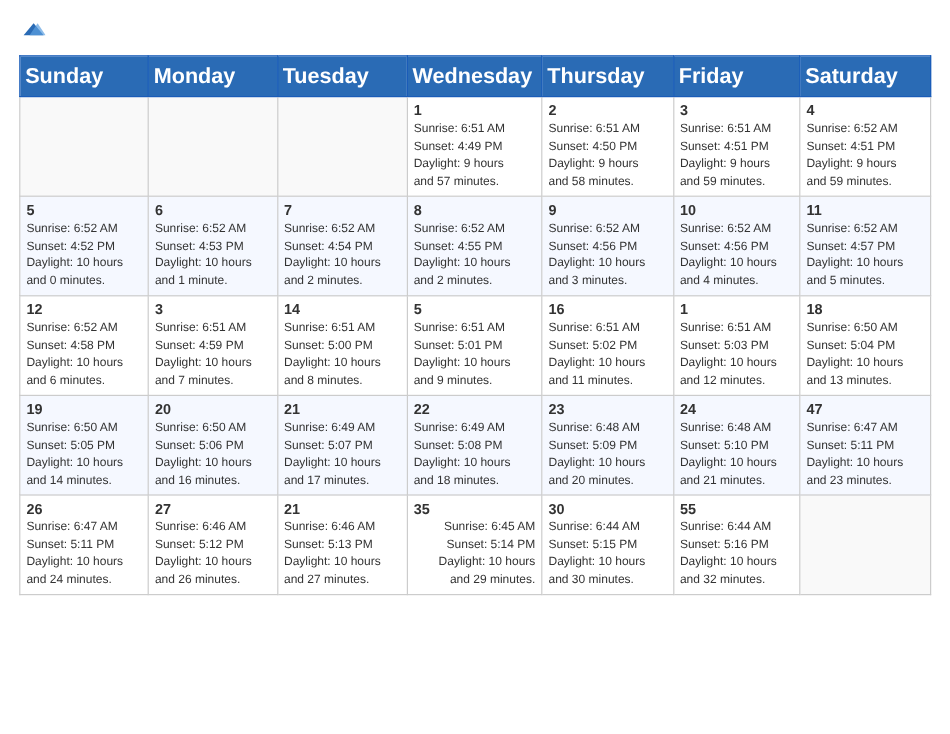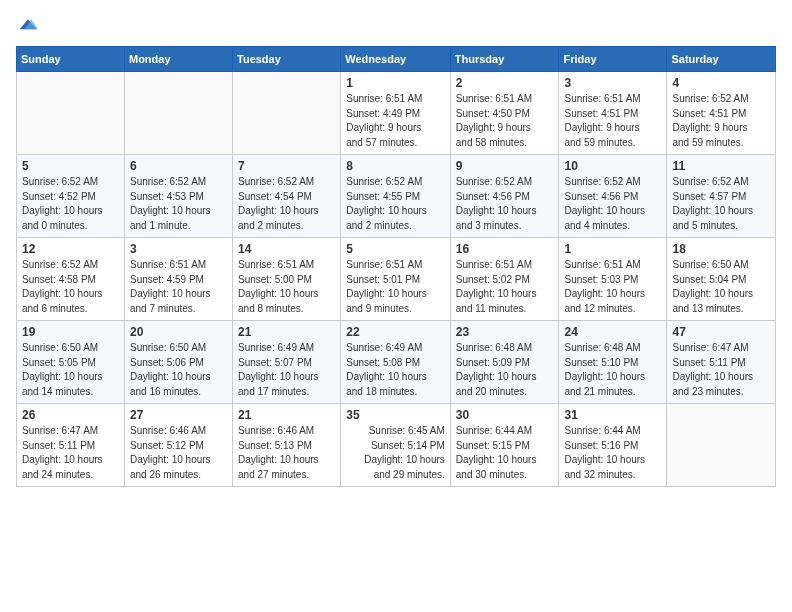--- a/index.html
+++ b/index.html
@@ -53,21 +53,21 @@
       color: #444;
     }
     .calendar {
       width: 100%;
       border-collapse: collapse;
       border: 1px solid #ccc;
     }
     .calendar th {
       background-color: #2a6bb5;
       color: white;
-      font-size: 11px;
+      font-size: 18px;
       font-weight: bold;
       padding: 6px 4px;
       text-align: left;
       border: 1px solid #1a5cb8;
     }
     .calendar td {
       vertical-align: top;
       padding: 4px 5px;
       border: 1px solid #ccc;
       font-size: 10.5px;
@@ -346,21 +346,21 @@
 and 29 minutes.</div>
         </td>
         <td>
           <span class="day-number">30</span>
           <div class="day-info" style="white-space: pre-line;">Sunrise: 6:44 AM
 Sunset: 5:15 PM
 Daylight: 10 hours
 and 30 minutes.</div>
         </td>
         <td>
-          <span class="day-number">31</span>
+          <span class="day-number">55</span>
           <div class="day-info" style="white-space: pre-line;">Sunrise: 6:44 AM
 Sunset: 5:16 PM
 Daylight: 10 hours
 and 32 minutes.</div>
         </td>
         <td class="empty-cell"></td>
       </tr>
     </tbody>
 </table>
 

